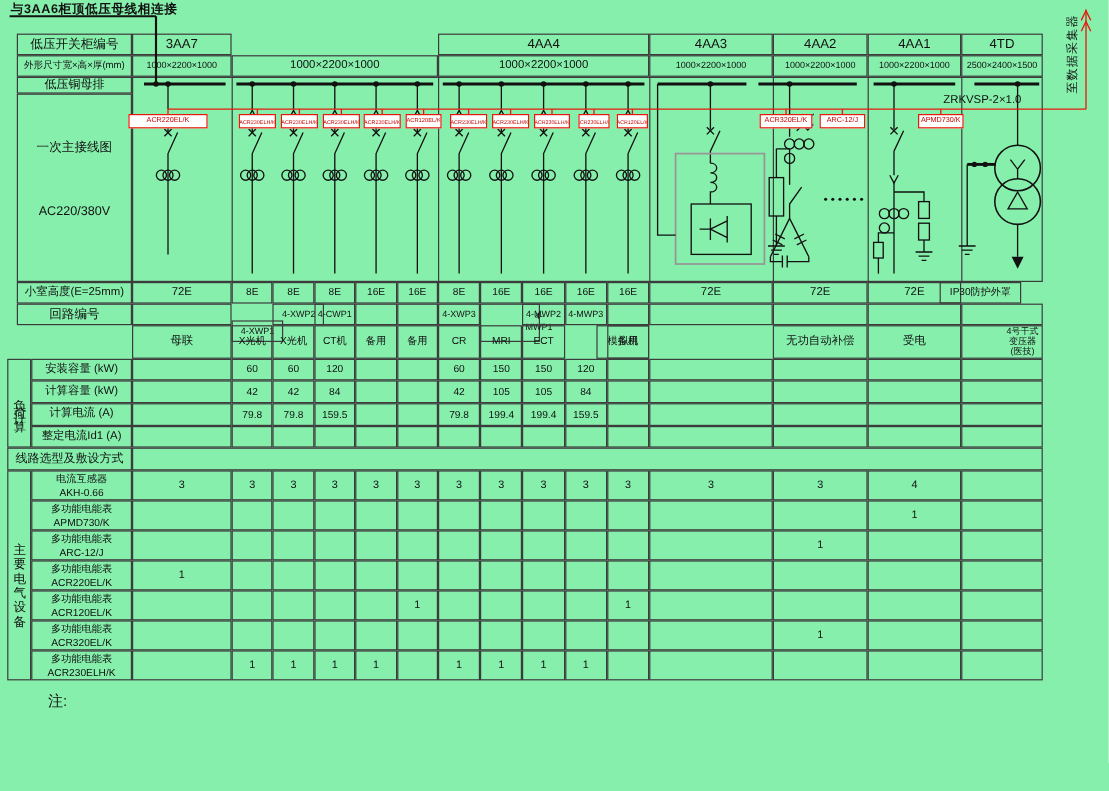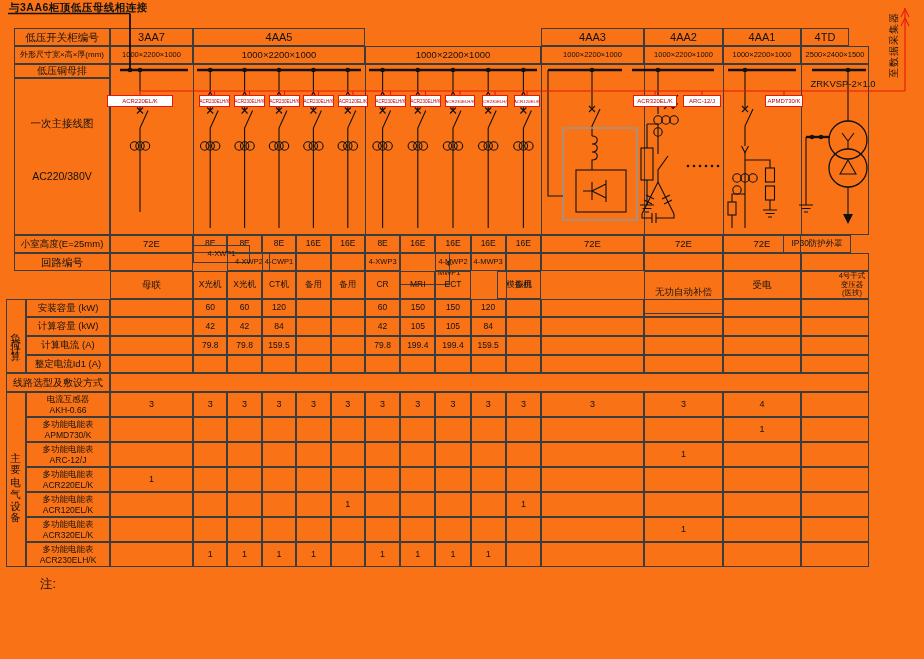--- a/index.html
+++ b/index.html
@@ -1,31 +1,31 @@
 <!DOCTYPE html>
 <html><head>
 <meta charset="utf-8">
 <title>drawing</title>
 <style>
   html,body{margin:0;padding:0;background:#fff;}
-  #canvas{position:relative;width:924px;height:659px;background:#f97316;
+  #canvas{position:relative;width:924px;height:659px;background:#86efac;
           font-family:"Liberation Sans","DejaVu Sans",sans-serif;color:#111;overflow:hidden;}
   .cell{position:absolute;box-sizing:border-box;border:1px solid #3c3c3c;
         display:flex;align-items:center;justify-content:center;text-align:center;
         line-height:1.15;font-size:10px;}
   .noborder{border:none;}
   .vline{position:absolute;width:1px;background:#3c3c3c;}
   .vertical{writing-mode:vertical-rl;text-orientation:upright;}
   .two-line{flex-direction:column;}
   .two-line span{display:block;line-height:1.2;}
   .meter-box{position:absolute;box-sizing:border-box;border:1px solid #e8190c;color:#c80000;
              background:#fff;display:flex;align-items:center;justify-content:center;
              white-space:nowrap;overflow:hidden;z-index:6;}
   .top-note{position:absolute;left:9px;top:1px;font-size:10.5px;font-weight:bold;letter-spacing:.5px;}
-  .cable-label{position:absolute;left:786px;top:78px;width:114px;text-align:center;font-size:9.5px;z-index:7;}
+  .cable-label{position:absolute;left:786px;top:78px;width:114px;text-align:left;font-size:9.5px;z-index:7;}
   .rot-label{position:absolute;left:856px;top:38px;width:76px;text-align:center;font-size:10px;
              letter-spacing:1px;transform:rotate(-90deg);transform-origin:center;}
   .note-title{position:absolute;left:40px;top:576px;font-size:12.5px;}
   .note-block{position:absolute;top:594px;font-size:12.5px;line-height:1.58;color:#111;text-align:justify;}
   #note1{left:40px;width:274px;}
   #note2{left:302px;width:266px;}
   svg{position:absolute;left:0;top:0;z-index:5;}
 </style>
 </head>
 <body>
@@ -266,30 +266,30 @@
 
   <div class="cable-label">ZRKVSP-2×1.0</div>
   <div class="rot-label">至数据采集器</div>
 
   <div class="note-title">注:</div>
 <div class="cell" style="left: 14px; top: 28px; width: 96px; height: 18px; font-size: 10.5px;">低压开关柜编号</div>
     <div class="cell" style="left: 14px; top: 46px; width: 96px; height: 18px; font-size: 8px;">外形尺寸宽×高×厚(mm)</div>
     <div class="cell" style="left: 14px; top: 64px; width: 96px; height: 14px; font-size: 10px;">低压铜母排</div>
     <div class="cell" style="left: 110px; top: 28px; width: 83px; height: 18px; font-size: 11px;">3AA7</div>
     <div class="cell" style="left: 110px; top: 46px; width: 83px; height: 18px; font-size: 7.5px;">1000×2200×1000</div>
-    <div class="cell" style="left: 193px; top: 28px; width: 172px; height: 18px; font-size: 11px;">4AA5</div>
     <div class="cell" style="left: 193px; top: 46px; width: 172px; height: 18px; font-size: 9.5px;">1000×2200×1000</div>
+    <div class="cell" style="left: 365px; top: 28px; width: 176px; height: 18px; font-size: 11px;">4AA4</div>
     <div class="cell" style="left: 365px; top: 46px; width: 176px; height: 18px; font-size: 9.5px;">1000×2200×1000</div>
     <div class="cell" style="left: 541px; top: 28px; width: 103px; height: 18px; font-size: 11px;">4AA3</div>
     <div class="cell" style="left: 541px; top: 46px; width: 103px; height: 18px; font-size: 7.5px;">1000×2200×1000</div>
     <div class="cell" style="left: 644px; top: 28px; width: 79px; height: 18px; font-size: 11px;">4AA2</div>
     <div class="cell" style="left: 644px; top: 46px; width: 79px; height: 18px; font-size: 7.5px;">1000×2200×1000</div>
     <div class="cell" style="left: 723px; top: 28px; width: 78px; height: 18px; font-size: 11px;">4AA1</div>
     <div class="cell" style="left: 723px; top: 46px; width: 78px; height: 18px; font-size: 7.5px;">1000×2200×1000</div>
-    <div class="cell" style="left: 801px; top: 28px; width: 48px; height: 18px; font-size: 11px;">4TD</div>
+    <div class="cell" style="left: 801px; top: 28px; width: 68px; height: 18px; font-size: 11px;">4TD</div>
     <div class="cell" style="left: 801px; top: 46px; width: 68px; height: 18px; font-size: 7.5px;">2500×2400×1500</div>
     <div class="cell" style="left: 110px; top: 64px; width: 759px; height: 171px;"></div>
     <div class="vline" style="left: 193px; top: 64px; height: 171px;"></div>
     <div class="vline" style="left: 365px; top: 64px; height: 171px;"></div>
     <div class="vline" style="left: 541px; top: 64px; height: 171px;"></div>
     <div class="vline" style="left: 644px; top: 64px; height: 171px;"></div>
     <div class="vline" style="left: 723px; top: 64px; height: 171px;"></div>
     <div class="vline" style="left: 801px; top: 64px; height: 171px;"></div>
     <div class="cell" style="left: 14px; top: 78px; width: 96px; height: 157px;"></div>
     <div class="cell noborder" style="left: 14px; top: 113px; width: 96px; height: 20px; font-size: 10.5px;">一次主接线图</div>
@@ -305,21 +305,21 @@
     <div class="cell" style="left: 400.2px; top: 235px; width: 35.2px; height: 18px; font-size: 8.5px;">16E</div>
     <div class="cell" style="left: 435.4px; top: 235px; width: 35.2px; height: 18px; font-size: 8.5px;">16E</div>
     <div class="cell" style="left: 470.6px; top: 235px; width: 35.2px; height: 18px; font-size: 8.5px;">16E</div>
     <div class="cell" style="left: 505.8px; top: 235px; width: 35.2px; height: 18px; font-size: 8.5px;">16E</div>
     <div class="cell" style="left: 541px; top: 235px; width: 103px; height: 18px; font-size: 9.5px;">72E</div>
     <div class="cell" style="left: 644px; top: 235px; width: 79px; height: 18px; font-size: 9.5px;">72E</div>
     <div class="cell" style="left: 723px; top: 235px; width: 78px; height: 18px; font-size: 9.5px;">72E</div>
     <div class="cell" style="left: 783px; top: 235px; width: 68px; height: 18px; font-size: 8.42105px;">IP30防护外罩</div>
     <div class="cell" style="left: 14px; top: 253px; width: 96px; height: 18px; font-size: 10.5px;">回路编号</div>
     <div class="cell" style="left: 110px; top: 253px; width: 83px; height: 18px; font-size: 9.5px;"></div>
-    <div class="cell" style="left: 193px; top: 245px; width: 57px; height: 18px; font-size: 7.5px;">4-XWP1</div>
+    <div class="cell" style="left: 193px; top: 267px; width: 43px; height: 18px; font-size: 7.5px;">4-XWP1</div>
     <div class="cell" style="left: 227.4px; top: 253px; width: 43px; height: 18px; font-size: 7.5px;">4-XWP2</div>
     <div class="cell" style="left: 261.8px; top: 253px; width: 34.4px; height: 18px; font-size: 7.5px;">4-CWP1</div>
     <div class="cell" style="left: 296.2px; top: 253px; width: 34.4px; height: 18px; font-size: 8.5px;"></div>
     <div class="cell" style="left: 330.6px; top: 253px; width: 34.4px; height: 18px; font-size: 8.5px;"></div>
     <div class="cell" style="left: 365px; top: 253px; width: 35.2px; height: 18px; font-size: 7.5px;">4-XWP3</div>
     <div class="cell" style="left: 400.2px; top: 253px; width: 35.2px; height: 32px; font-size: 7.5px; padding-left: 48px;">4-MWP1</div>
     <div class="cell" style="left: 435.4px; top: 253px; width: 35.2px; height: 18px; font-size: 7.5px;">4-MWP2</div>
     <div class="cell" style="left: 470.6px; top: 253px; width: 35.2px; height: 18px; font-size: 7.5px;">4-MWP3</div>
     <div class="cell" style="left: 505.8px; top: 253px; width: 35.2px; height: 18px; font-size: 8.5px;"></div>
     <div class="cell" style="left: 541px; top: 253px; width: 103px; height: 18px; font-size: 9.5px;"></div>
@@ -330,21 +330,21 @@
     <div class="cell" style="left: 193px; top: 271px; width: 34.4px; height: 28px; font-size: 8.5px;">X光机</div>
     <div class="cell" style="left: 227.4px; top: 271px; width: 34.4px; height: 28px; font-size: 8.5px;">X光机</div>
     <div class="cell" style="left: 261.8px; top: 271px; width: 34.4px; height: 28px; font-size: 8.5px;">CT机</div>
     <div class="cell" style="left: 296.2px; top: 271px; width: 34.4px; height: 28px; font-size: 8.5px;">备用</div>
     <div class="cell" style="left: 330.6px; top: 271px; width: 34.4px; height: 28px; font-size: 8.5px;">备用</div>
     <div class="cell" style="left: 365px; top: 271px; width: 35.2px; height: 28px; font-size: 8.5px;">CR</div>
     <div class="cell" style="left: 400.2px; top: 271px; width: 35.2px; height: 28px; font-size: 8.5px;">MRI</div>
     <div class="cell" style="left: 435.4px; top: 271px; width: 35.2px; height: 28px; font-size: 8.5px;">ECT</div>
     <div class="cell" style="left: 497px; top: 271px; width: 44px; height: 28px; font-size: 8.5px;">模拟机</div>
     <div class="cell" style="left: 505.8px; top: 271px; width: 35.2px; height: 28px; font-size: 8.5px;">备用</div>
-    <div class="cell" style="left: 644px; top: 271px; width: 79px; height: 43px; font-size: 9.5px;">无功自动补偿</div>
+    <div class="cell" style="left: 644px; top: 271px; width: 79px; height: 28px; font-size: 9.5px;">无功自动补偿</div>
     <div class="cell" style="left: 723px; top: 271px; width: 78px; height: 28px; font-size: 9.5px;">受电</div>
     <div class="cell" style="left: 801px; top: 271px; width: 68px; height: 28px; font-size: 7.5px; padding-left: 34px;">4号干式变压器(医技)</div>
     <div class="cell vertical" style="left: 6px; top: 299px; width: 20px; height: 74px; font-size: 10.5px; letter-spacing: 6px;">负荷计算</div>
     <div class="cell" style="left: 26px; top: 299px; width: 84px; height: 18px; font-size: 9.5px;">安装容量 (kW)</div>
     <div class="cell" style="left: 110px; top: 299px; width: 83px; height: 18px; font-size: 8.5px;"></div>
     <div class="cell" style="left: 193px; top: 299px; width: 34.4px; height: 18px; font-size: 8.5px;">60</div>
     <div class="cell" style="left: 227.4px; top: 299px; width: 34.4px; height: 18px; font-size: 8.5px;">60</div>
     <div class="cell" style="left: 261.8px; top: 299px; width: 34.4px; height: 18px; font-size: 8.5px;">120</div>
     <div class="cell" style="left: 296.2px; top: 299px; width: 34.4px; height: 18px; font-size: 8.5px;"></div>
     <div class="cell" style="left: 330.6px; top: 299px; width: 34.4px; height: 18px; font-size: 8.5px;"></div>

